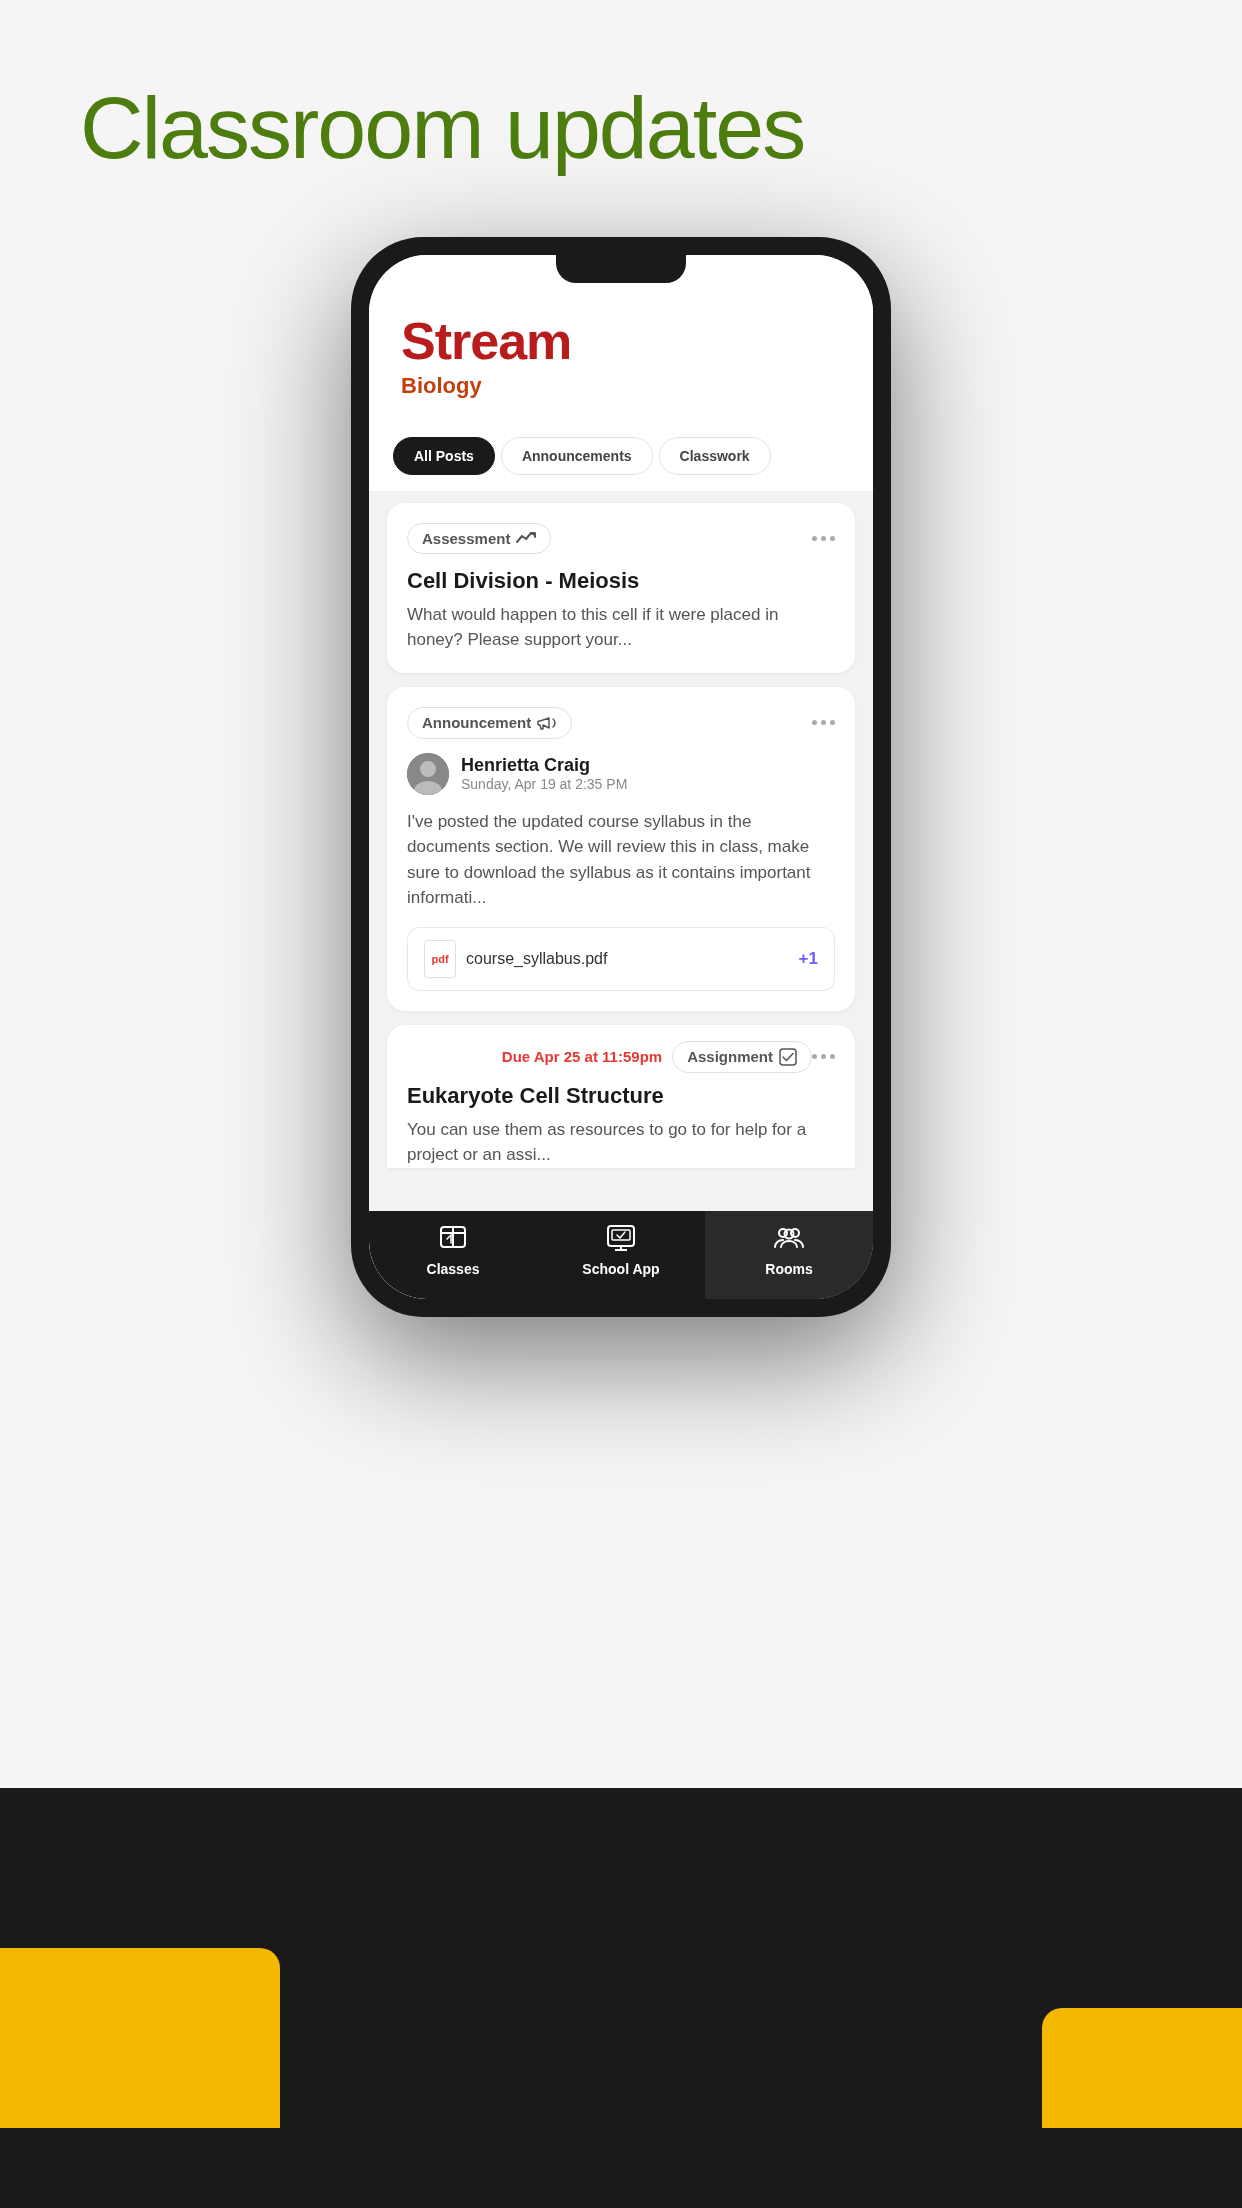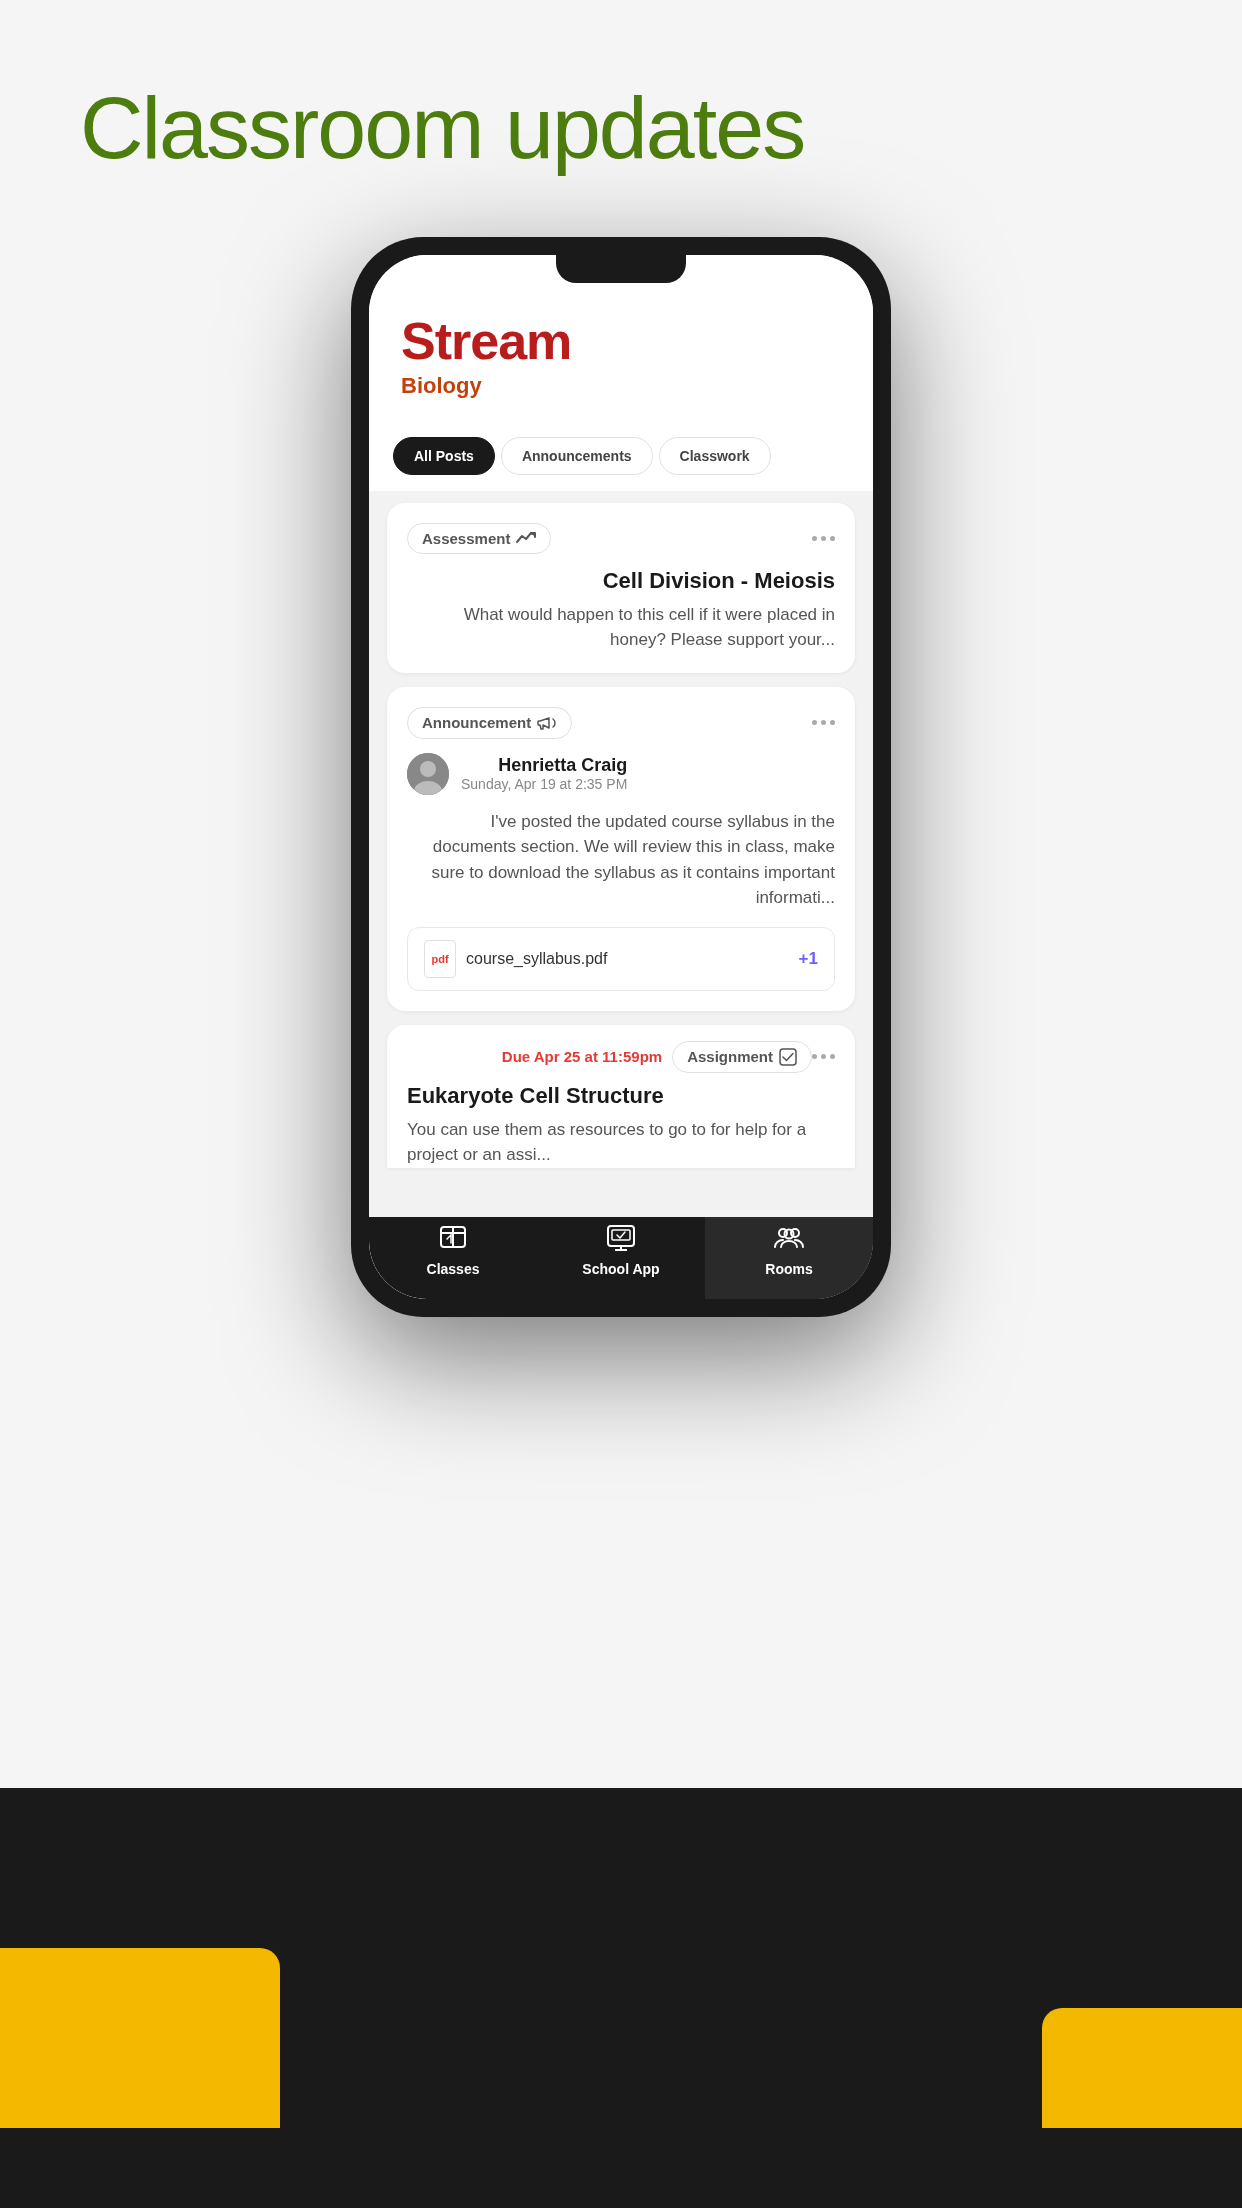--- a/index.html
+++ b/index.html
@@ -165,21 +165,20 @@
       gap: 14px;
       overflow: hidden;
     }
 
     
     .post-card {
       background: #ffffff;
       border-radius: 18px;
       padding: 20px 20px 20px;
       box-shadow: 0 1px 4px rgba(0,0,0,0.06);
-      text-align: right;
     }
 
     .post-card-header {
       display: flex;
       justify-content: space-between;
       align-items: center;
       margin-bottom: 14px;
     }
 
     .badge {
@@ -350,21 +349,21 @@
       background: #1a1a1a;
       border-radius: 0 0 58px 58px;
     }
 
     .nav-item {
       flex: 1;
       display: flex;
       flex-direction: column;
       align-items: center;
       justify-content: center;
-      padding: 2px 10px 22px;
+      padding: 8px 10px 22px;
       cursor: pointer;
       gap: 6px;
     }
 
     .nav-item.active {
       background: #2a2a2a;
     }
 
     .nav-icon {
       width: 36px;

